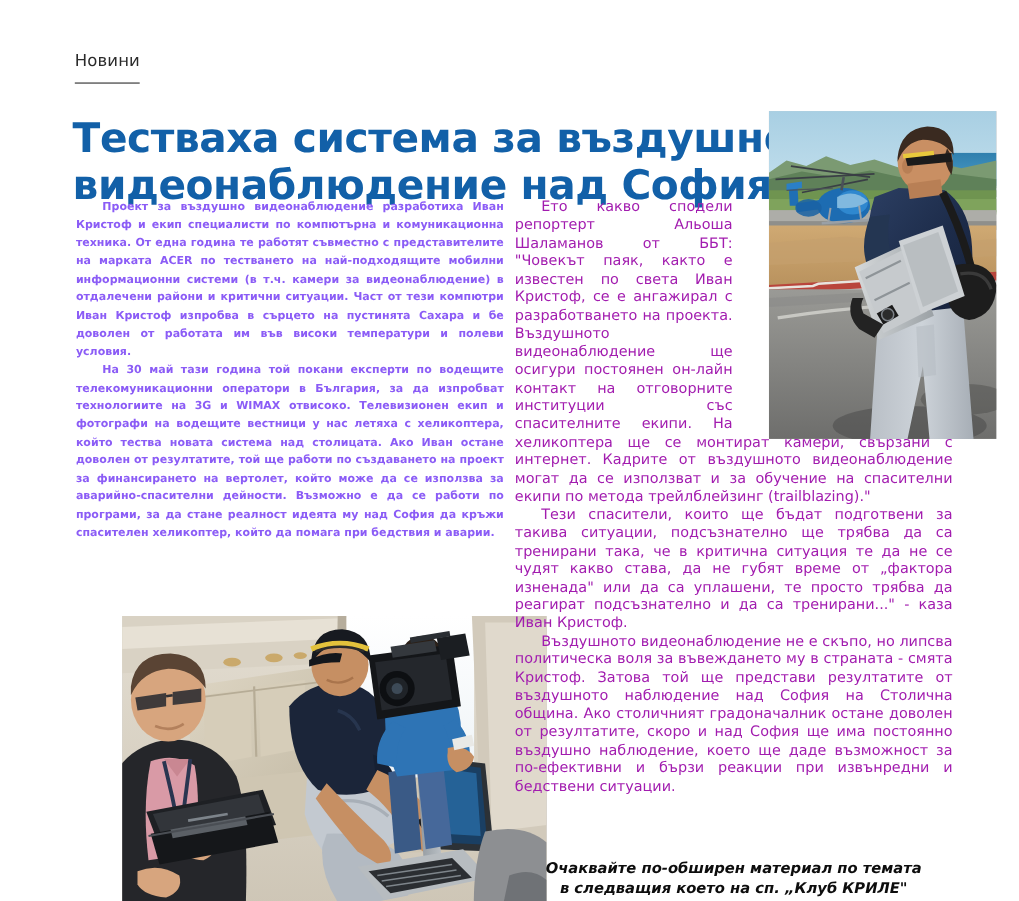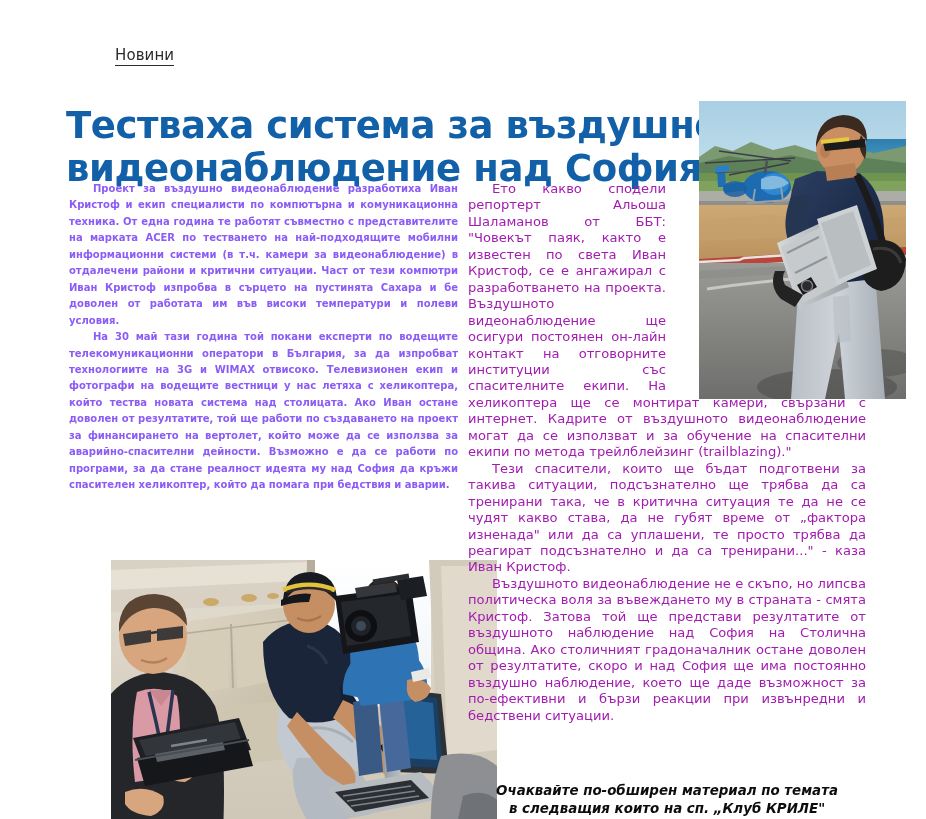--- a/index.html
+++ b/index.html
@@ -26,23 +26,22 @@
   
   .kicker {
     position: absolute;
     left: 68px;
     top: 47px;
     font-size: 15px;
     font-weight: 400;
     color: #2b2b2b;
     letter-spacing: .1px;
     border-bottom: 1.4px solid #2b2b2b;
-    padding-bottom: 1px;
+    padding-bottom: 11px;
     line-height: 1.15;
-    margin-left: 47px;
   }
 
   
   .headline {
     position: absolute;
     left: 66px;
     top: 80px;
     width: 600px;
     font-size: 37px;
     font-weight: bold;
@@ -448,16 +447,16 @@
 
   <div class="col-right">
     <div class="rc-photo-spacer"></div>
     <p class="para">Ето какво сподели репортерт Альоша Шаламанов от ББТ: "Човекът паяк, както е известен по света Иван Кристоф, се е ангажирал с разработването на проекта. Въздушното видеонаблюдение ще осигури постоянен он-лайн контакт на отговорните институции със спасителните екипи. На хеликоптера ще се монтират камери, свързани с интернет. Кадрите от въздушното видеонаблюдение могат да се използват и за обучение на спасителни екипи по метода трейлблейзинг (trailblazing)."</p>
     <p class="para">Тези спасители, които ще бъдат подготвени за такива ситуации, подсъзнателно ще трябва да са тренирани така, че в критична ситуация те да не се чудят какво става,  да не губят време от „фактора изненада" или да са уплашени, те просто трябва да реагират подсъзнателно и да са тренирани..." - каза Иван Кристоф.</p>
     <p class="para">Въздушното видеонаблюдение не е скъпо, но липсва политическа воля за въвеждането му в страната - смята Кристоф. Затова той ще представи резултатите от въздушното наблюдение над София на Столична община. Ако столичният градоначалник остане доволен от резултатите, скоро и над София ще има постоянно въздушно наблюдение, което ще даде възможност за по-ефективни и бързи реакции при извънредни и бедствени ситуации.</p>
   </div>
 
   <div class="closing">
     <span class="cl-line">Очаквайте по-обширен материал по темата</span>
-    <span class="cl-line">в следващия които на сп. „Клуб КРИЛЕ"</span>
+    <span class="cl-line">в следващия което на сп. „Клуб КРИЛЕ"</span>
   </div>
 
 </div>
 
 </body></html>

